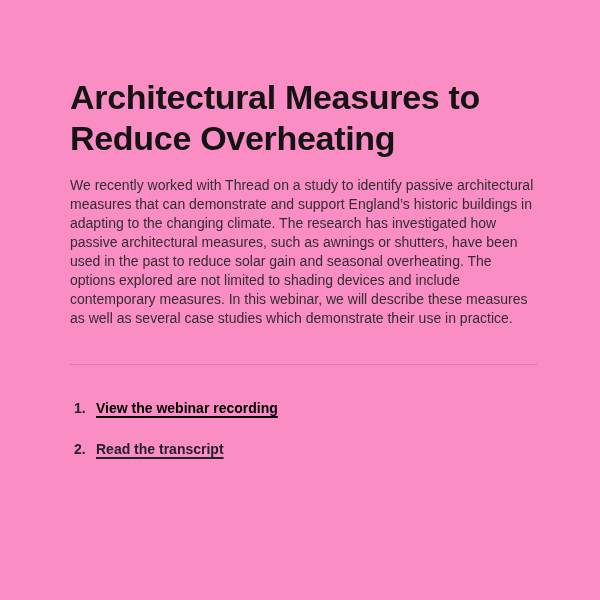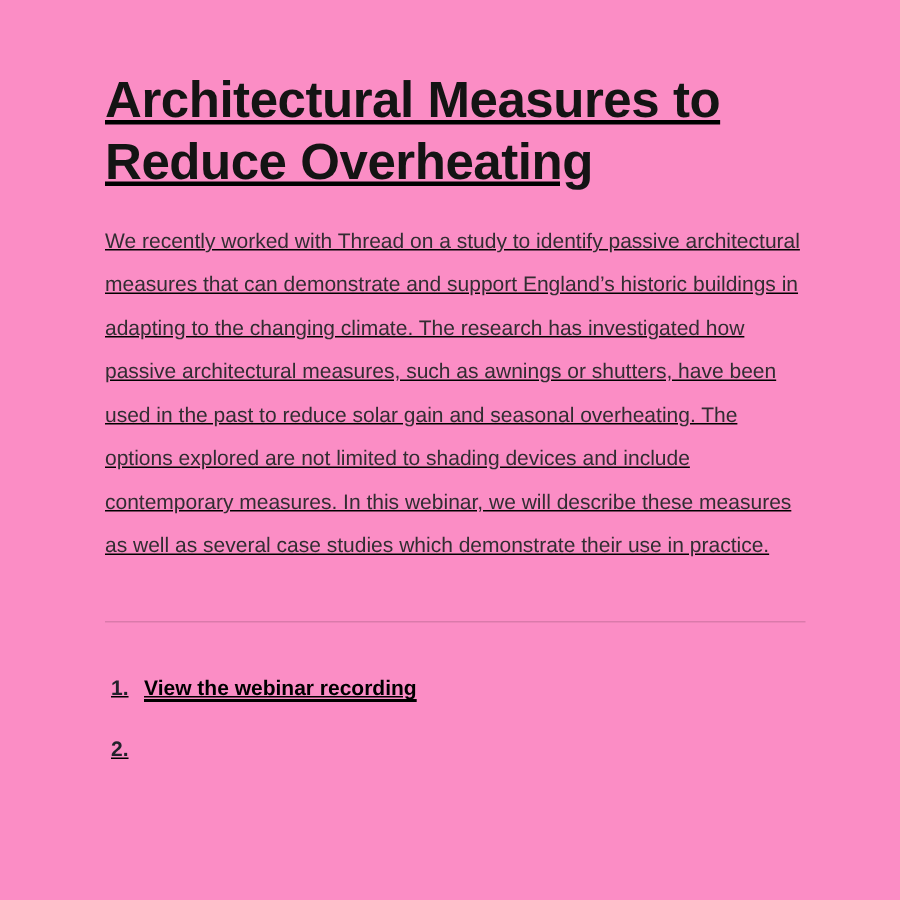--- a/index.html
+++ b/index.html
@@ -8,35 +8,34 @@
   }
   body {
     width: 600px;
     height: 600px;
     background: #FB8DC5;
     font-family: "Liberation Sans", sans-serif;
     -webkit-font-smoothing: antialiased;
     overflow: hidden;
   }
   .content {
-    padding: 47px 63px 0 70px;
-    text-decoration: underline;
+    padding: 77px 63px 0 70px;
   }
   h1.page-title {
     margin: 0 0 17px 0;
     font-size: 34px;
     line-height: 41px;
     font-weight: 700;
     letter-spacing: -0.3px;
     color: #141414;
   }
   p.body-text {
     margin: 0 0 16px 0;
     font-size: 14px;
-    line-height: 29px;
+    line-height: 19px;
     color: #322D32;
   }
   hr.divider {
     border: none;
     border-top: 1px solid rgba(0, 0, 0, 0.13);
     margin: 36px 0 0 0;
     width: 100%;
   }
   ol.link-list {
     list-style: none;
@@ -76,17 +75,18 @@
 
     <hr class="divider">
 
     <ol class="link-list">
       <li style="color: rgb(35, 34, 44);">
         <span class="list-number">1.</span>
         <a href="#" class="resource-link" style="color: #000000;">View the webinar recording</a>
       </li>
       <li style="color: rgb(35, 34, 44);">
         <span class="list-number">2.</span>
+        <a href="#" class="resource-link" style="color: rgb(35, 34, 44);">Read the transcript</a>
       </li>
     </ol>
 
   </main>
 </div>
 
 </body></html>

